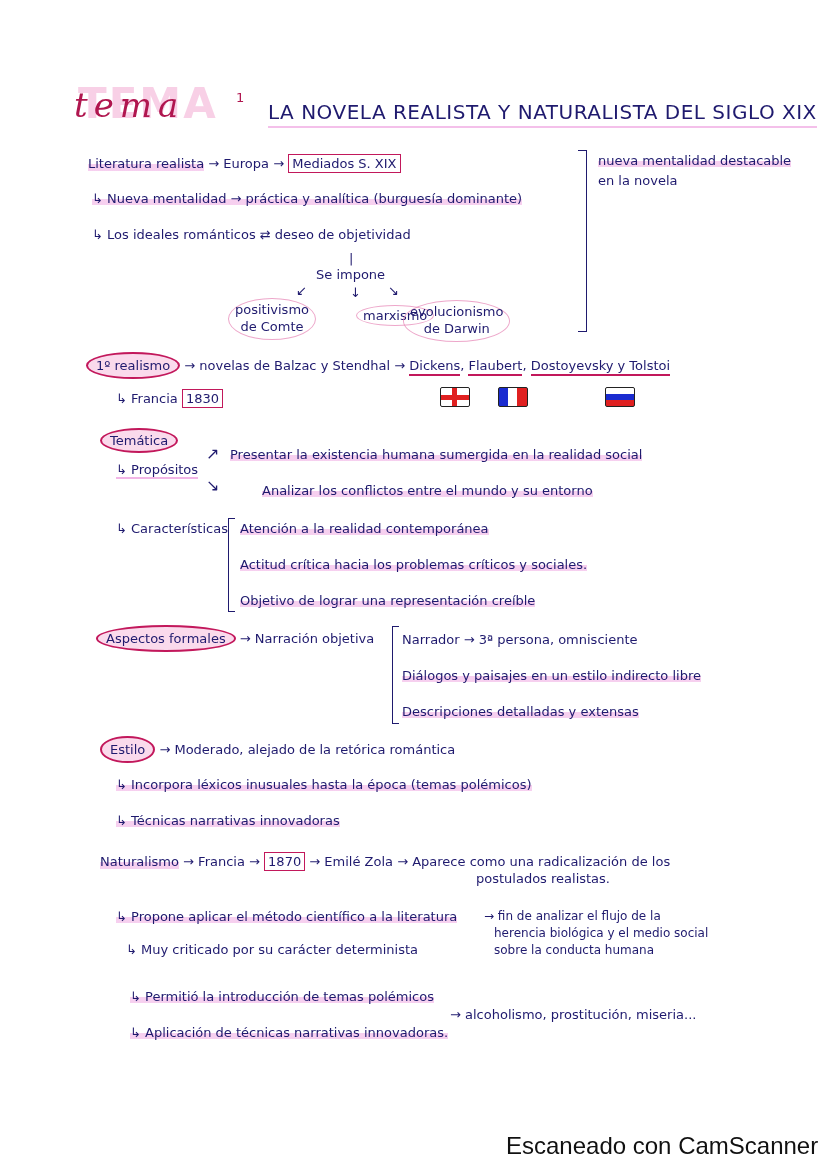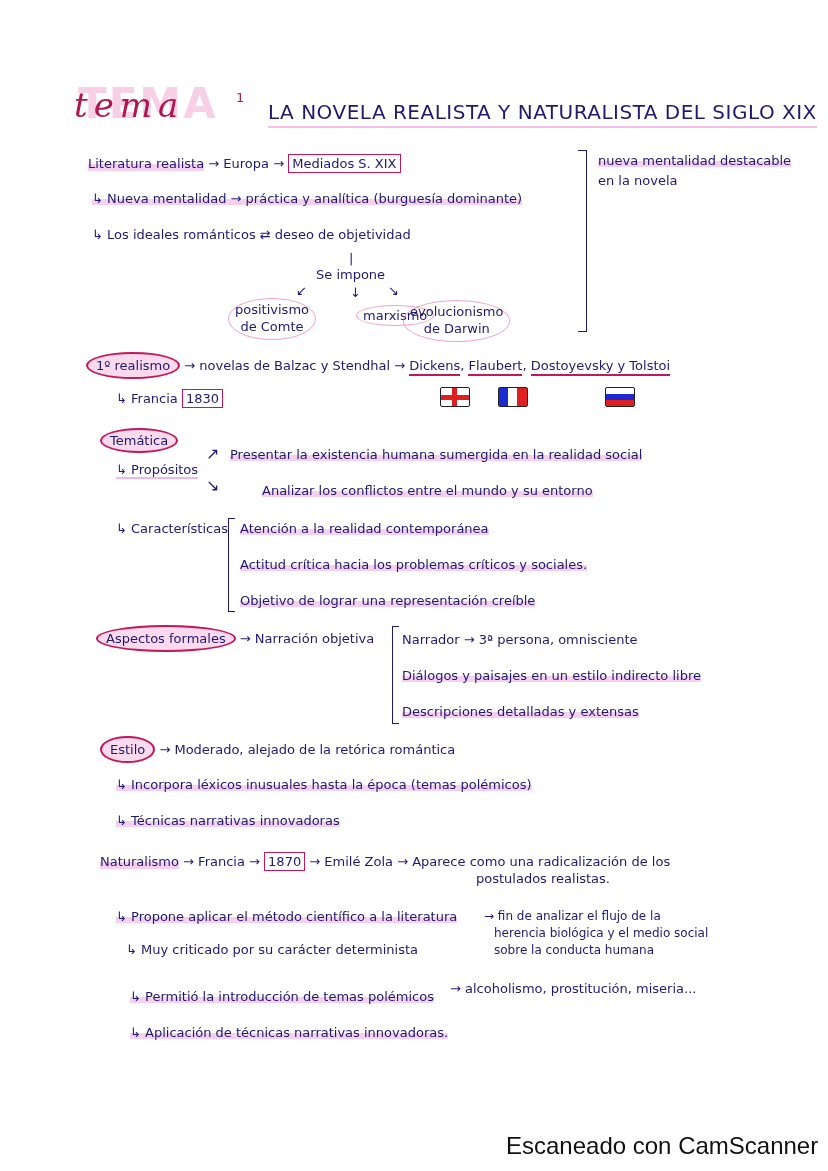--- a/index.html
+++ b/index.html
@@ -121,17 +121,17 @@
     <span>Aparece como una radicalización de los</span>
   </div>
   <div class="t" style="left:476px;top:872px;">postulados realistas.</div>
 
   <div class="t hl" style="left:116px;top:910px;">↳ Propone aplicar el método científico a la literatura</div>
   <div class="t" style="left:484px;top:910px;font-size:12px;">→ fin de analizar el flujo de la</div>
   <div class="t" style="left:494px;top:927px;font-size:12px;">herencia biológica y el medio social</div>
   <div class="t" style="left:494px;top:944px;font-size:12px;">sobre la conducta humana</div>
   <div class="t" style="left:106px;top:943px;margin-left:20px;">↳ Muy criticado por su carácter determinista</div>
   <div class="t hl" style="left:130px;top:990px;">↳ Permitió la introducción de temas polémicos</div>
-  <div class="t" style="left:450px;top:982px;text-align:center;">→ alcoholismo, prostitución, miseria...</div>
+  <div class="t" style="left:450px;top:1008px;text-align:center;">→ alcoholismo, prostitución, miseria...</div>
   <div class="t hl" style="left:130px;top:1026px;">↳ Aplicación de técnicas narrativas innovadoras.</div>
 
   <div class="footer">Escaneado con CamScanner</div>
 </div>
 
 </body></html>

